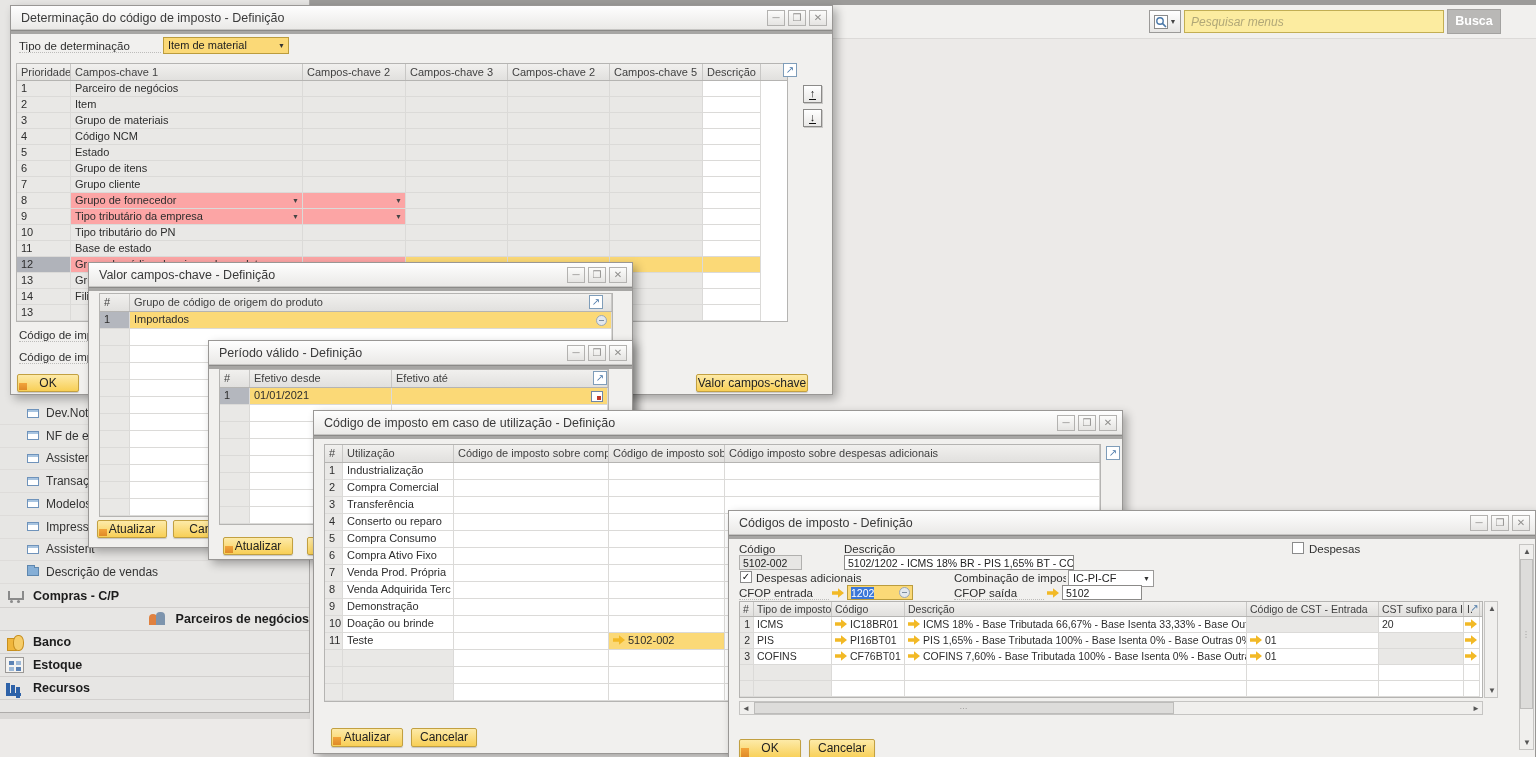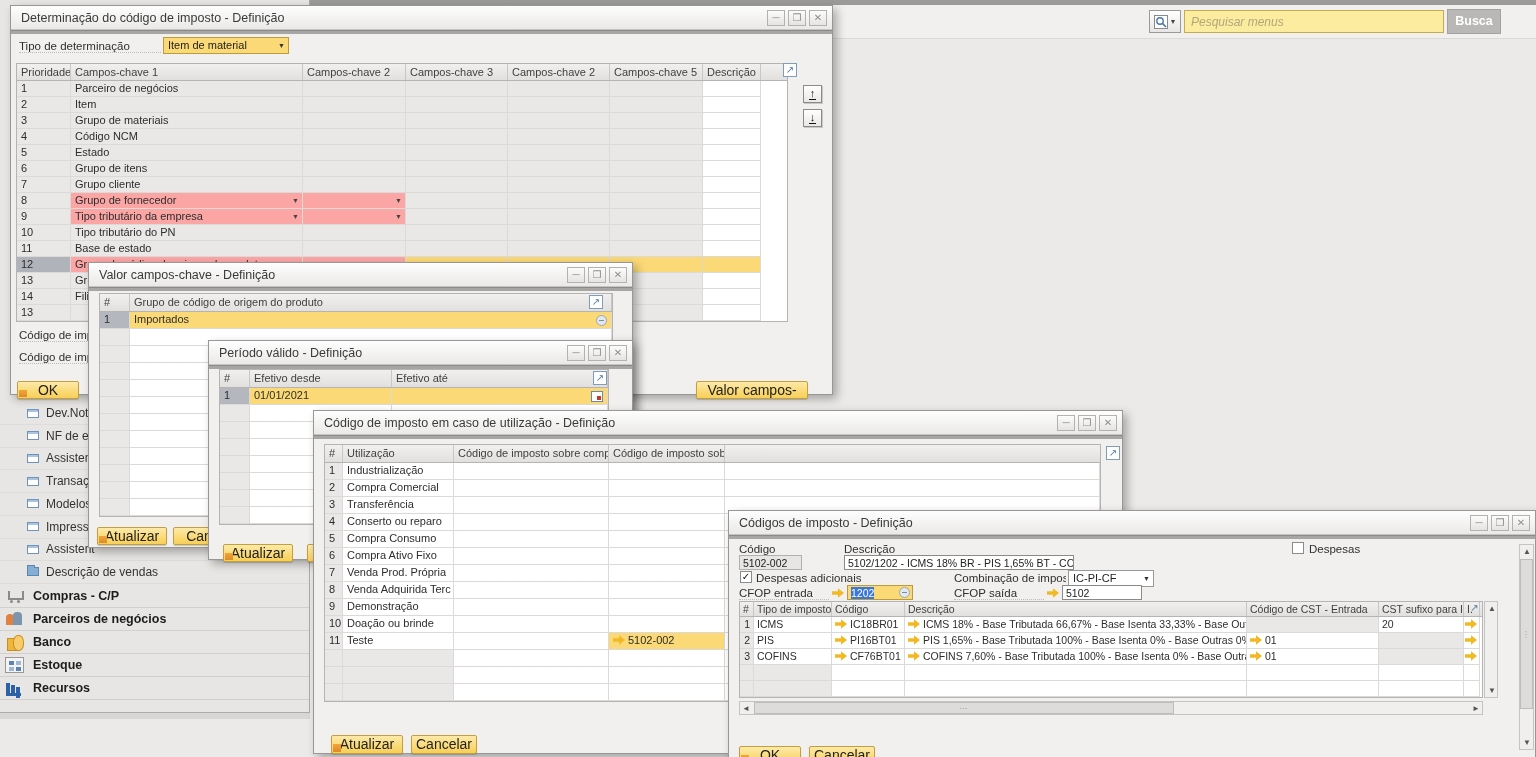--- a/index.html
+++ b/index.html
@@ -115,22 +115,22 @@
   .cod .td.c0 { background:#e9e8e6; text-align:right; }
   .cod .tr.is-empty .td.c1 { background:#e9e8e6; }
   .cod .tr.is-cst_entrada_disabled .td.c4 { background:#e9e8e6; }
   .cod .tr.is-cst_sufixo_disabled .td.c5 { background:#e9e8e6; }
   .cod .td.c6 { padding:0 1px; }
 
   
   .lbl { position:absolute; font-size:11.5px; color:#2f2f2f; border-bottom:1px dotted #bdbcba;
          white-space:nowrap; overflow:hidden; }
   .btn { position:absolute; background:linear-gradient(#fdeaa8,#f8cf56); border:1px solid #c2a041;
-         border-radius:2px; font-size:14px; color:#222; text-align:center; line-height:16px;
-         box-shadow:0 1px 1px rgba(0,0,0,.18); overflow:hidden;margin-top:7px; }
+         border-radius:2px; font-size:12px; color:#222; text-align:center; line-height:16px;
+         box-shadow:0 1px 1px rgba(0,0,0,.18); overflow:hidden; }
   .btn.primary::before { content:""; position:absolute; left:1px; bottom:1px; top:8px; width:8px;
          background:linear-gradient(#f2a43a,#df8a28); }
   .ddfield { position:absolute; background:#fff; border:1px solid #9a9998; font-size:11px;
          color:#222; padding:1px 14px 1px 4px; white-space:nowrap; overflow:hidden; }
   .ddfield::after { content:"▼"; position:absolute; right:3px; top:4px; font-size:7px; color:#333; }
   .ddfield.yellow { background:#fbd977; border-color:#bb9c3d; }
   .field { position:absolute; background:#fff; border:1px solid #8b8a88; font-size:10.5px;
          color:#222; padding:1px 3px; white-space:nowrap; overflow:hidden; }
   .field.disabled { background:#e7e6e4; border-color:#b1b0ae; }
   .sel-text { background:#3b77d8; color:#fff; }
@@ -221,21 +221,21 @@
           <span class="slabel">Descrição de vendas</span>
         </div>
       </div>
     <div>
 
         <div class="mrow icon-cart" style="top: 585px;">
           <span class="micon"></span>
           <span class="mlabel">Compras - C/P</span>
         </div>
 
-        <div class="mrow icon-partners" style="top: 608px;">
+        <div class="mrow icon-partners" style="top: 608px; justify-content: flex-end;">
           <span class="micon"></span>
           <span class="mlabel">Parceiros de negócios</span>
         </div>
 
         <div class="mrow icon-bank" style="top: 631px;">
           <span class="micon"></span>
           <span class="mlabel">Banco</span>
         </div>
 
         <div class="mrow icon-stock" style="top: 654px;">
@@ -605,20 +605,21 @@
       </span>
     </div>
     <div class="band"></div>
 
     <div class="tbl uti" style="left:10px;top:33px;width:777px;">
       <div class="thead uti-grid">
         <div class="th">#</div>
         <div class="th">Utilização</div>
         <div class="th">Código de imposto sobre compra</div>
         <div class="th">Código de imposto sobre venda</div>
+        <div class="th">Código imposto sobre despesas adicionais</div>
       </div>
       <div>
 
           <div class="tr uti-grid">
             <div class="td c0">1</div>
             <div class="td c1">Industrialização</div>
             <div class="td c2"></div>
             <div class="td c3"><span></span></div>
             <div class="td c4"></div>
           </div>

